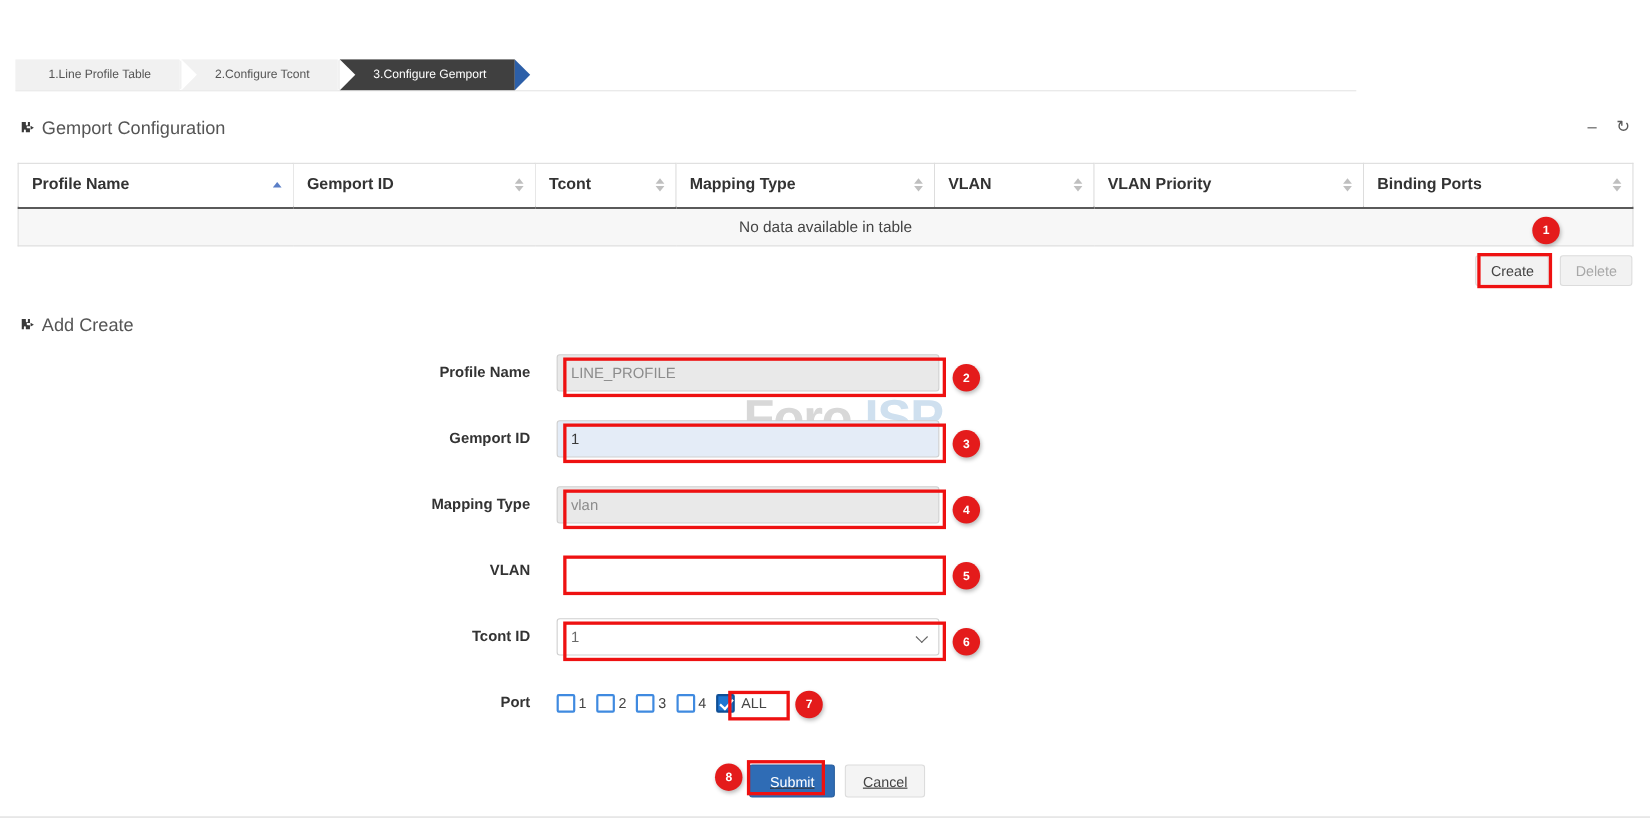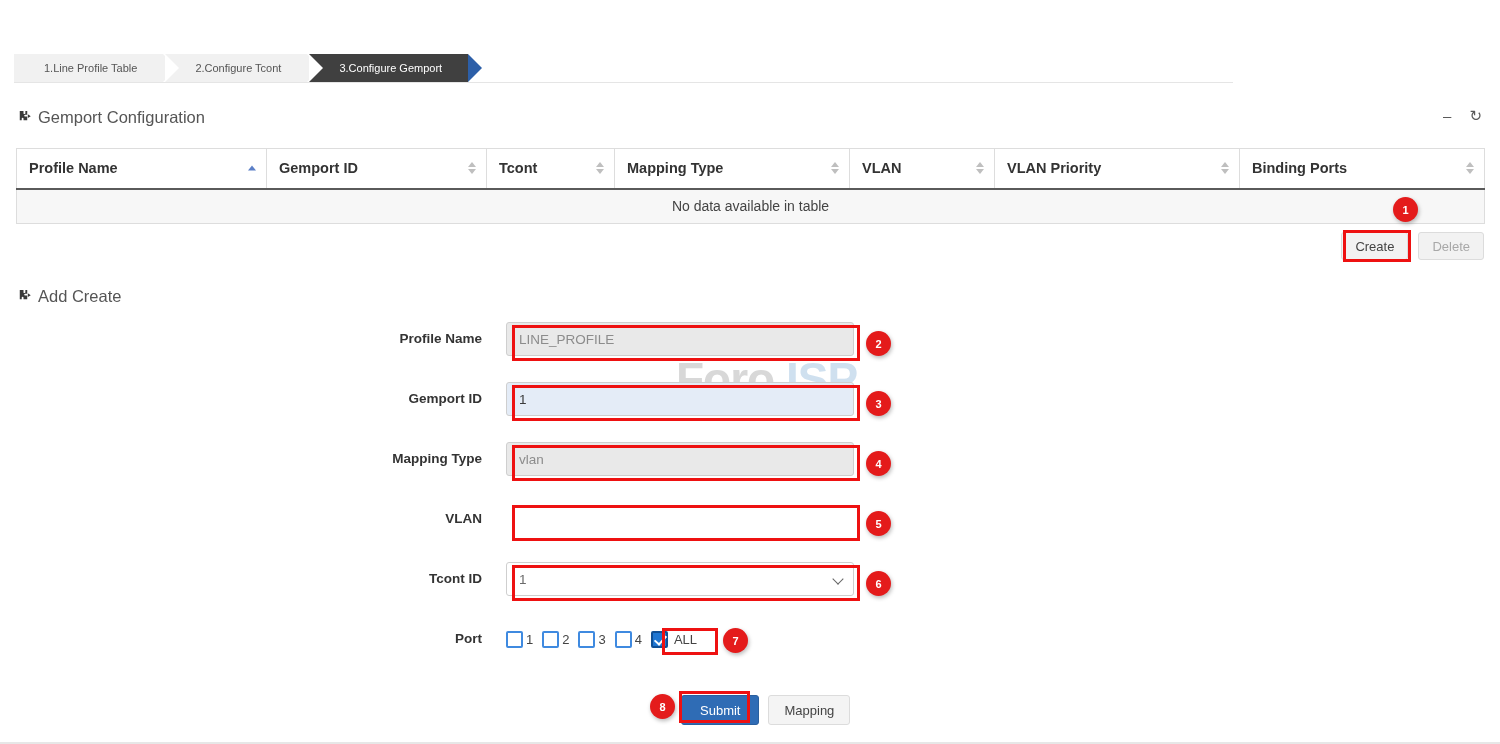--- a/index.html
+++ b/index.html
@@ -349,20 +349,21 @@
     height: 56px;
     display: flex;
     align-items: center;
     padding-left: 506px;
   }
   #btn-group {
     position: relative;
     display: flex;
     gap: 9px;
     margin-left: 175px;
+    text-decoration: underline;
   }
   #submit-button {
     height: 30px;
     padding: 0 18px;
     background: #2f6cb5;
     border: 1px solid #2a5f9e;
     border-radius: 3px;
     color: #ffffff;
     font-size: 13px;
     cursor: pointer;
@@ -550,21 +551,21 @@
         <span class="cbx"></span>
         <span class="cbx-label">4</span>
         <span class="cbx checked"></span>
         <span class="cbx-label all">ALL</span>
       </div>
     </div>
 
     <div id="submit-row">
       <div id="btn-group">
         <button id="submit-button">Submit</button>
-        <button id="cancel-button">Mapping</button>
+        <button id="cancel-button">Cancel</button>
       </div>
     </div>
 
   </div>
 
   <div class="hl" style="left:512px; top:325px; width:348px; height:36px;"></div>
   <div class="hl" style="left:512px; top:385px; width:348px; height:36px;"></div>
   <div class="hl" style="left:512px; top:445px; width:348px; height:36px;"></div>
   <div class="hl" style="left:512px; top:505px; width:348px; height:36px;"></div>
   <div class="hl" style="left:512px; top:565px; width:348px; height:36px;"></div>

